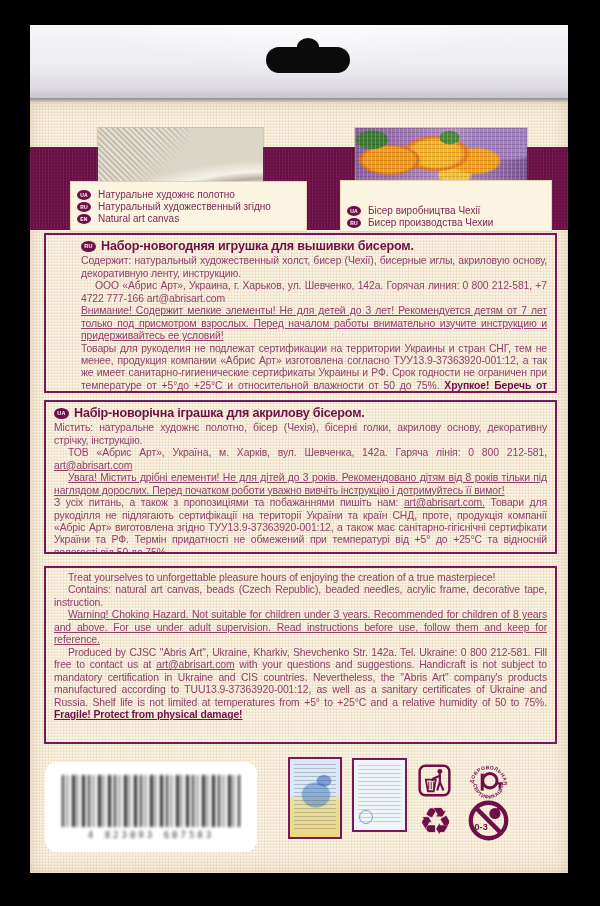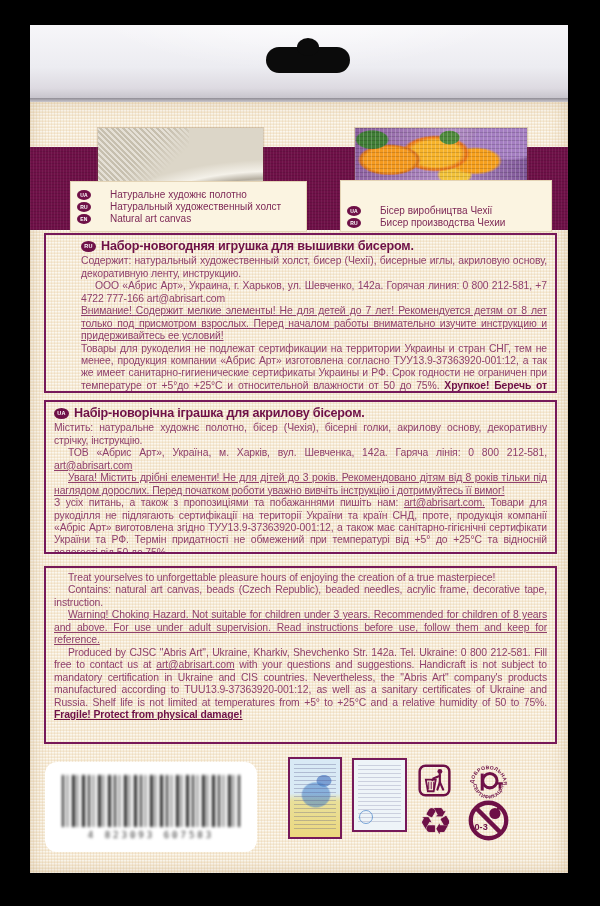--- a/index.html
+++ b/index.html
@@ -56,21 +56,21 @@
   .photo-beads::after{content:"";position:absolute;inset:0;
        background:
          repeating-linear-gradient(90deg, rgba(255,255,255,.20) 0 1px, transparent 1px 4px),
          repeating-linear-gradient(0deg, rgba(0,0,0,.14) 0 1px, transparent 1px 4px);}
 
   
   .label-card{position:absolute;z-index:3;background:#fbf4e1;border:1px solid #e4d4b6;
        display:flex;flex-direction:column;justify-content:center;gap:1px;padding:3px 6px;}
   .label-card-canvas{left:40px;top:79px;width:223px;height:43px;}
   .label-card-beads{left:310px;top:78px;width:198px;height:44px;justify-content:flex-end;}
-  .label-row{display:flex;align-items:center;gap:19px;}
+  .label-row{display:flex;align-items:center;gap:7px;}
   .badge{flex:0 0 auto;display:inline-flex;align-items:center;justify-content:center;
        width:14px;height:10px;border-radius:50%;background:#6e1047;color:#fff;
        font-size:5px;font-weight:bold;letter-spacing:.2px;}
   .label-text{font-size:10px;color:#7d2856;white-space:nowrap;}
 
   
   .info-box{position:absolute;left:14px;width:513px;border:2px solid #76195a;
        padding:4px 8px 3px 8px;box-sizing:border-box;overflow:hidden;
        color:#8f3f6b;font-size:10.4px;line-height:1.2;text-align:justify;letter-spacing:-.1px;}
   .box-ru{top:131px;height:160px;padding-left:35px;}
@@ -129,21 +129,21 @@
       <div class="photo photo-canvas"></div>
       <div class="photo photo-beads"></div>
 
       <div class="label-card label-card-canvas">
         <div class="label-row">
           <span class="badge">UA</span>
           <span class="label-text">Натуральне художнє полотно</span>
         </div>
         <div class="label-row">
           <span class="badge">RU</span>
-          <span class="label-text">Натуральный художественный холст</span>
+          <span class="label-text">Натуральный художественный згідно</span>
         </div>
         <div class="label-row">
           <span class="badge">EN</span>
           <span class="label-text">Natural art canvas</span>
         </div>
       </div>
 
       <div class="label-card label-card-beads">
         <div class="label-row">
           <span class="badge">UA</span>
@@ -155,21 +155,21 @@
         </div>
       </div>
 
       <div class="info-box box-ru">
         <div class="info-title">
           <span class="badge">RU</span>
           <span class="title-text">Набор-новогодняя игрушка для вышивки бисером.</span>
         </div>
         <p>Содержит: натуральный художественный холст, бисер (Чехії), бисерные иглы, акриловую основу, декоративную ленту, инструкцию.</p>
         <p class="indent">ООО «Абрис Арт», Украина, г. Харьков, ул. Шевченко, 142а. Горячая линия: 0 800 212-581, +7 4722 777-166 art@abrisart.com</p>
-        <p class="u">Внимание! Содержит мелкие элементы! Не для детей до 7 лет! Рекомендуется детям от 8 лет только под присмотром взрослых. Перед началом работы внимательно изучите инструкцию и придерживайтесь ее условий!</p>
+        <p class="u">Внимание! Содержит мелкие элементы! Не для детей до 3 лет! Рекомендуется детям от 7 лет только под присмотром взрослых. Перед началом работы внимательно изучите инструкцию и придерживайтесь ее условий!</p>
         <p><span>Товары для рукоделия не подлежат сертификации на территории Украины и стран СНГ, тем не менее, продукция компании «Абрис Арт» изготовлена согласно ТУУ13.9-37363920-001:12, а так же имеет санитарно-гигиенические сертификаты Украины и РФ. Срок годности не ограничен при температуре от +5°до +25°С и относительной влажности от 50 до 75%. </span><span class="b">Хрупкое! Беречь от механических повреждений!</span></p>
       </div>
 
       <div class="info-box box-ua">
         <div class="info-title">
           <span class="badge">UA</span>
           <span class="title-text">Набір-новорічна іграшка для акрилову бісером.</span>
         </div>
         <p>Містить: натуральне художнє полотно, бісер (Чехія), бісерні голки, акрилову основу, декоративну стрічку, інструкцію.</p>
         <p class="indent"><span>ТОВ «Абрис Арт», Україна, м. Харків, вул. Шевченка, 142а. Гаряча лінія: 0 800 212-581, </span><span class="u">art@abrisart.com</span></p>

